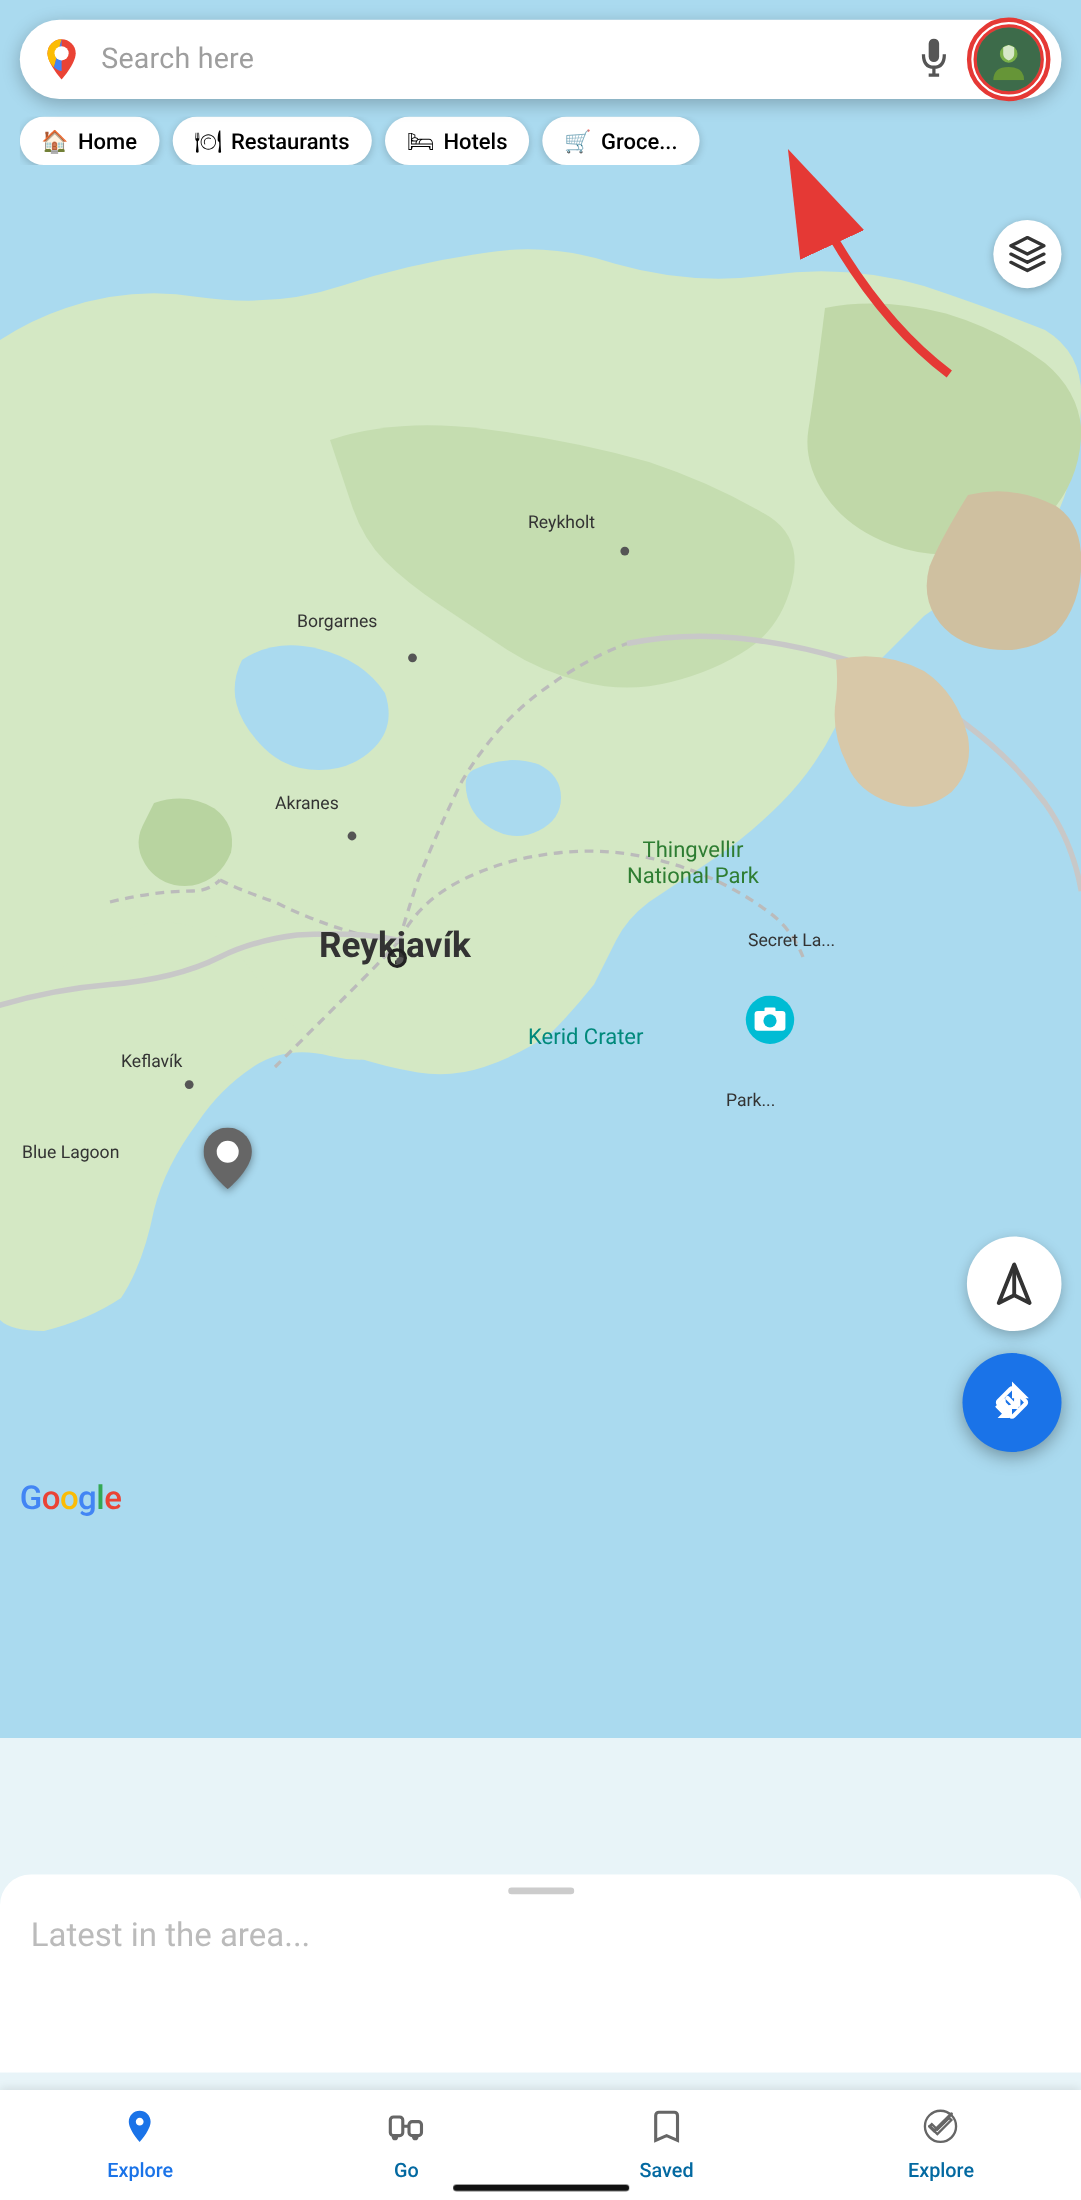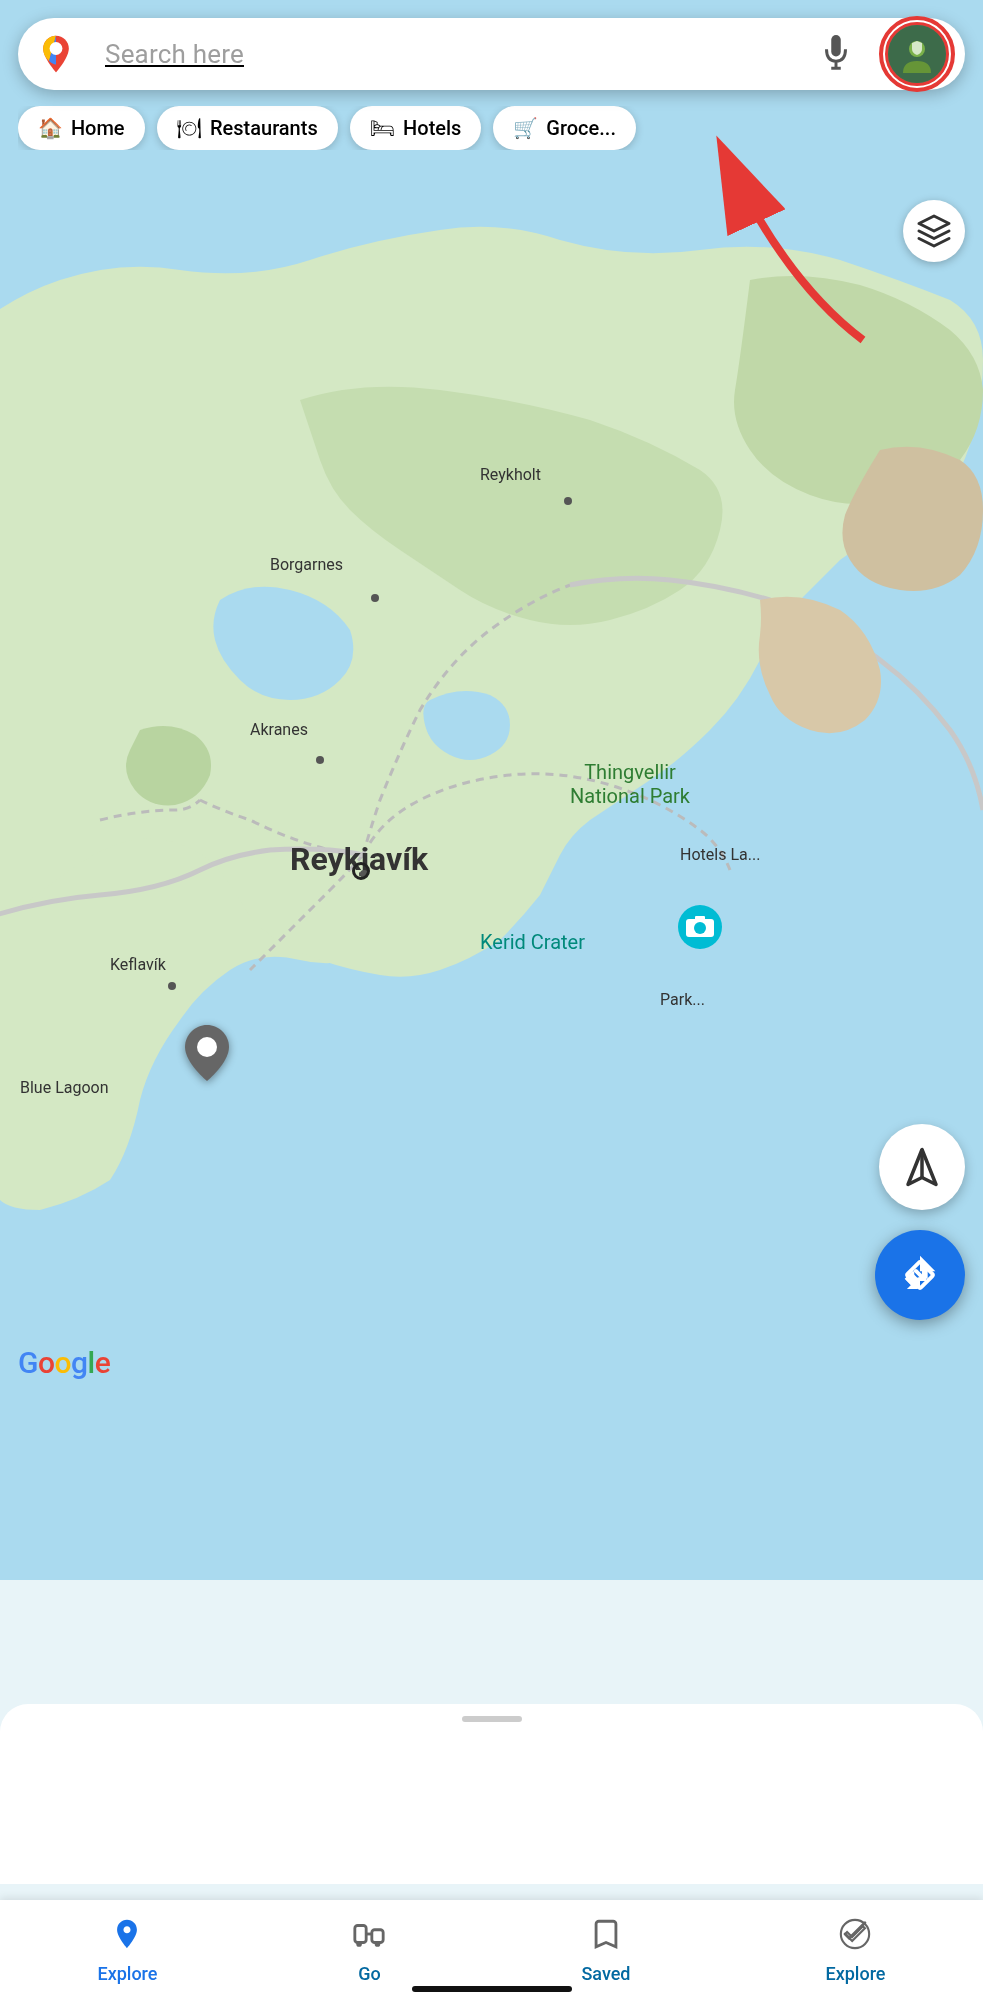--- a/index.html
+++ b/index.html
@@ -36,22 +36,21 @@
       left: 18px;
       right: 18px;
       height: 72px;
       background: white;
       border-radius: 36px;
       display: flex;
       align-items: center;
       padding: 0 16px;
       box-shadow: 0 4px 16px rgba(0,0,0,0.25);
       z-index: 100;
-      gap: 27px;
-      text-decoration: underline;
+      gap: 14px;
     }
 
     .google-logo-pin {
       width: 44px;
       height: 44px;
       flex-shrink: 0;
     }
 
     .search-input-text {
       flex: 1;
@@ -460,27 +459,27 @@
 
   <div class="map-label" style="left:250px; top:720px;">Akranes</div>
   <div class="map-dot" style="left:316px; top:756px;"></div>
 
   <div class="map-label" style="left:270px; top:555px;">Borgarnes</div>
   <div class="map-dot" style="left:371px; top:594px;"></div>
 
   <div class="map-label" style="left:480px; top:465px;">Reykholt</div>
   <div class="map-dot" style="left:564px; top:497px;"></div>
 
-  <div class="map-label" style="left:20px; top:1038px;margin-top:40px;">Blue Lagoon</div>
+  <div class="map-label" style="left:20px; top:1038px;">Blue Lagoon</div>
 
   <div class="map-label green" style="left:570px; top:760px; text-align:center; max-width:200px;">Thingvellir<br>National Park</div>
 
   <div class="map-label teal" style="left:480px; top:930px;">Kerid Crater</div>
   <div class="map-label" style="left:660px; top:990px;">Park...</div>
-  <div class="map-label" style="left:680px; top:845px;">Hotels La...</div>
+  <div class="map-label" style="left:680px; top:845px;">Secret La...</div>
 
   <div class="place-pin" style="left:185px; top:1025px;">
     <svg width="44" height="56" viewBox="0 0 44 56">
       <path d="M22 0C10 0 0 10 0 22C0 38 22 56 22 56C22 56 44 38 44 22C44 10 34 0 22 0Z" fill="#666"></path>
       <circle cx="22" cy="22" r="10" fill="white"></circle>
     </svg>
   </div>
 
   <div style="position:absolute; left:672px; top:905px; z-index:50;">
     <svg width="56" height="56" viewBox="0 0 56 56">
@@ -515,20 +514,21 @@
   <div class="google-watermark">
     <span class="google-text">
       <span class="g-blue">G</span><span class="g-red">o</span><span class="g-yellow">o</span><span class="g-blue">g</span><span class="g-green">l</span><span class="g-red">e</span>
     </span>
   </div>
 
 </div>
 
 <div class="bottom-sheet">
   <div class="bottom-sheet-handle"></div>
+  <div class="latest-text">Latest in the area...</div>
 </div>
 
 <nav class="bottom-nav">
 
   <div class="nav-item active">
     <span class="nav-icon">
       <svg width="34" height="34" viewBox="0 0 24 24">
         <path d="M12 2C8.13 2 5 5.13 5 9c0 5.25 7 13 7 13s7-7.75 7-13c0-3.87-3.13-7-7-7zm0 9.5c-1.38 0-2.5-1.12-2.5-2.5s1.12-2.5 2.5-2.5 2.5 1.12 2.5 2.5-1.12 2.5-2.5 2.5z" fill="#1a73e8"></path>
       </svg>
     </span>

